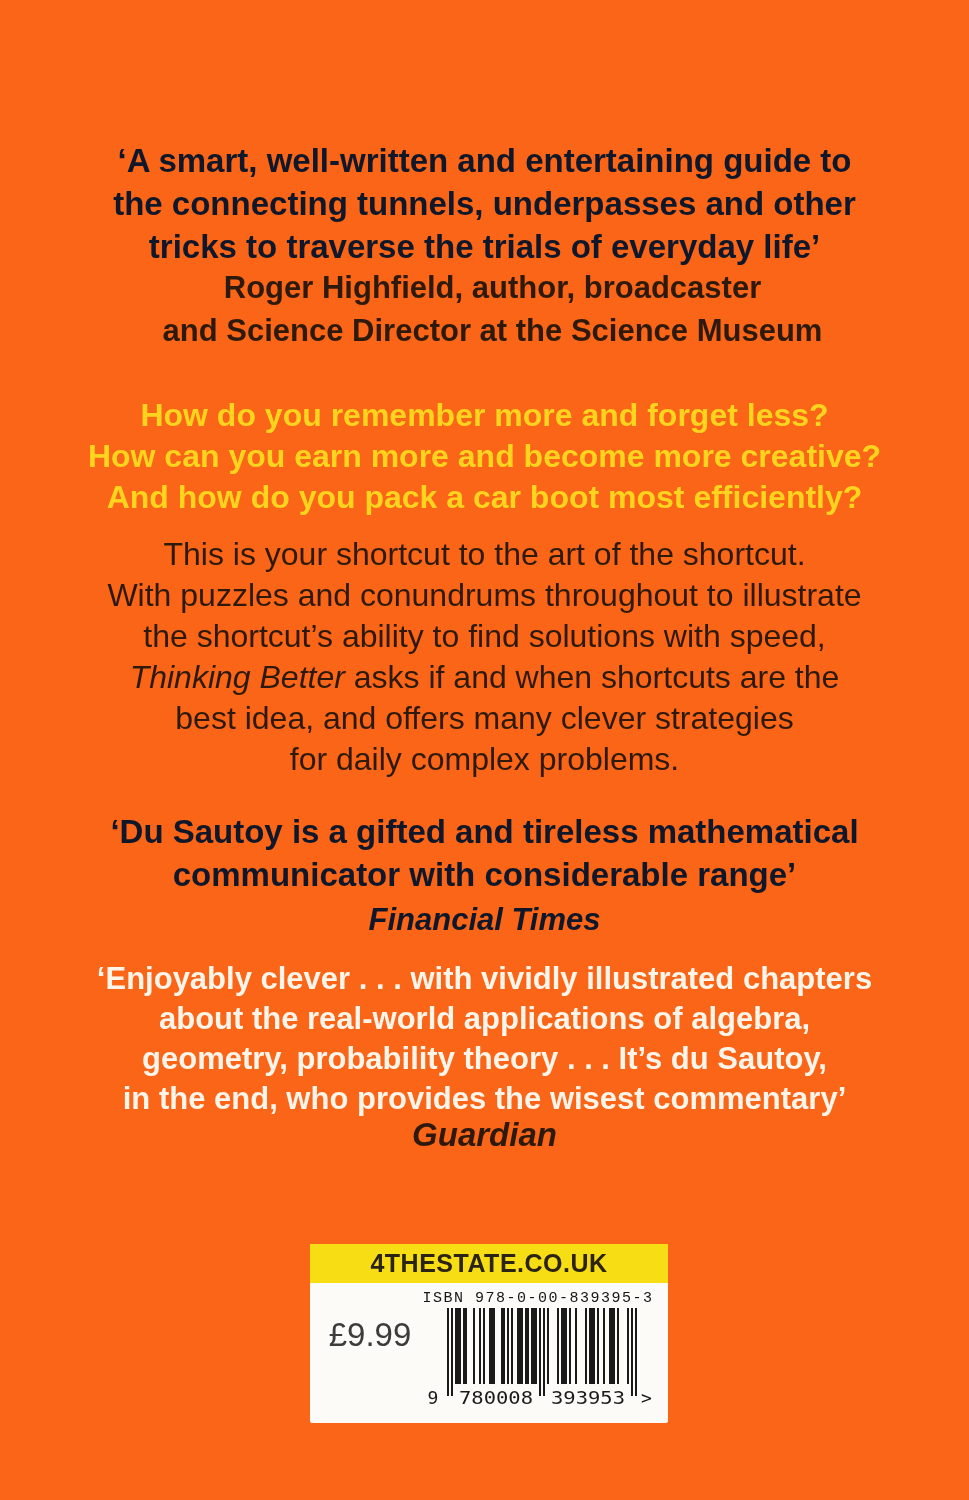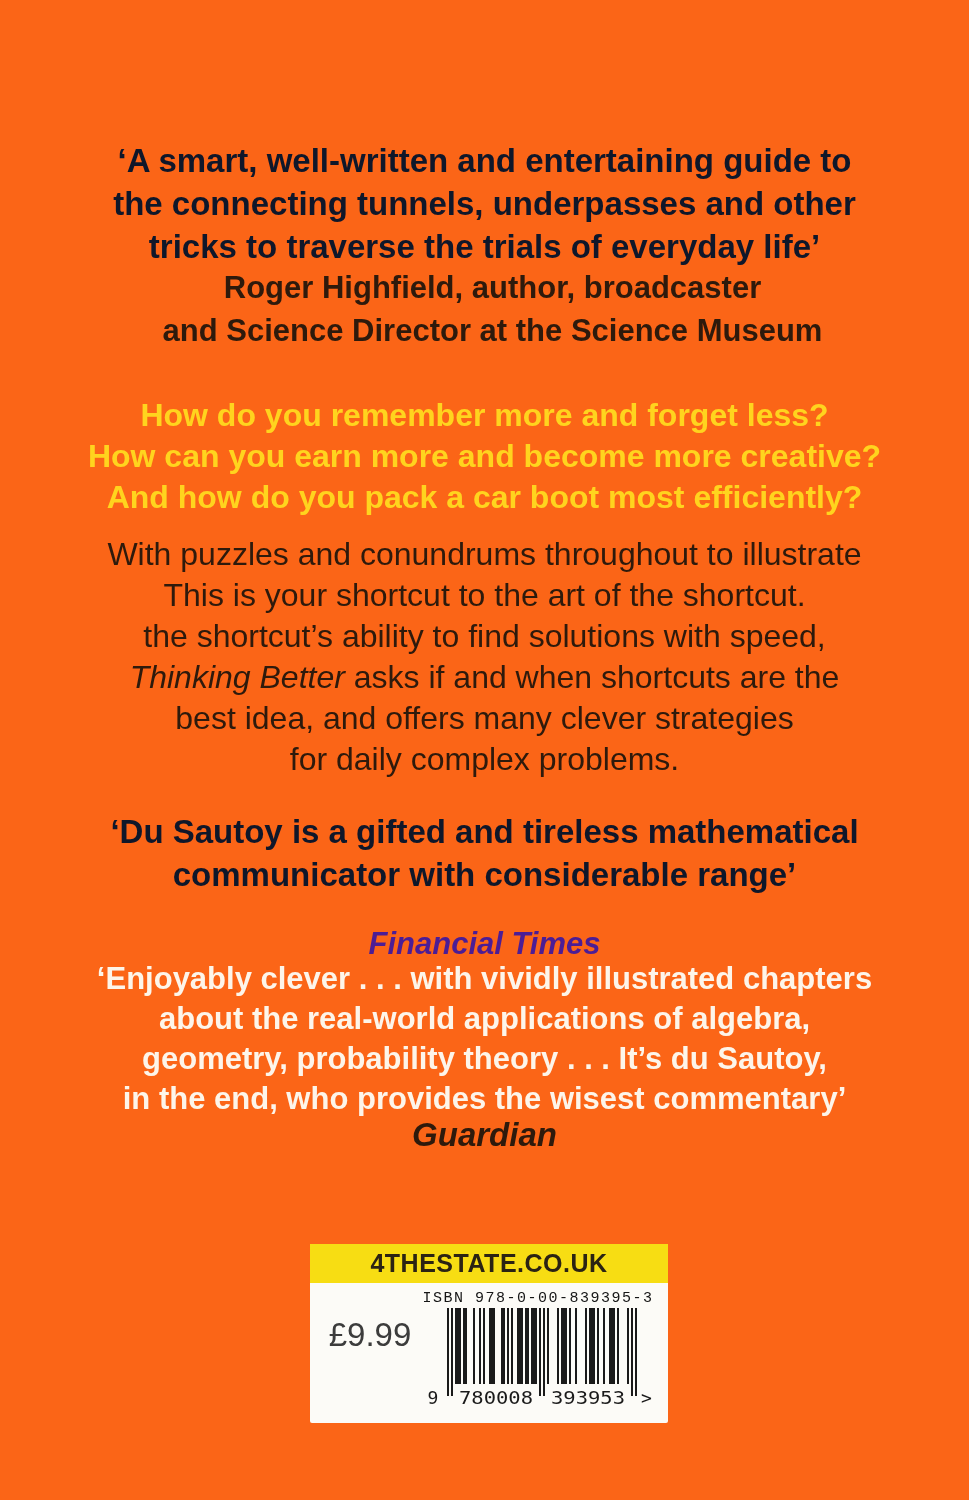--- a/index.html
+++ b/index.html
@@ -20,21 +20,21 @@
 
   
   .questions{top:395px;color:#ffd41e;font-weight:700;font-size:32px;line-height:41px;}
 
   
   .synopsis{top:534px;color:#2e1a0c;font-weight:400;font-size:32px;line-height:41px;}
   .synopsis em{font-style:italic;}
 
   
   .ft-quote{top:810px;color:#0f172a;font-weight:700;font-size:33px;line-height:43px;}
-  .ft-source{top:926px;color:#4c1d95;font-weight:700;font-style:italic;font-size:31px;}
+  .ft-source{top:902px;color:#0f172a;font-weight:700;font-style:italic;font-size:31px;}
 
   
   .guardian-quote{top:959px;color:#fdf5ea;font-weight:700;font-size:31px;line-height:40px;}
   .guardian-source{top:1116px;color:#2e1a0c;font-weight:700;font-style:italic;font-size:33px;}
 
   
   .retail-box{
     position:absolute;left:310px;top:1244px;width:358px;height:179px;
     background:#fcfbf7;border-radius:2px;
   }
@@ -70,22 +70,22 @@
     <div class="line">and Science Director at the Science Museum</div>
   </div>
 
   <div class="block questions">
     <div class="line">How do you remember more and forget less?</div>
     <div class="line">How can you earn more and become more creative?</div>
     <div class="line">And how do you pack a car boot most efficiently?</div>
   </div>
 
   <div class="block synopsis">
+    <div class="line">This is your shortcut to the art of the shortcut.</div>
     <div class="line">With puzzles and conundrums throughout to illustrate</div>
-    <div class="line">This is your shortcut to the art of the shortcut.</div>
     <div class="line">the shortcut’s ability to find solutions with speed,</div>
     <div class="line"><em>Thinking Better</em><span> asks if and when shortcuts are the</span></div>
     <div class="line">best idea, and offers many clever strategies</div>
     <div class="line">for daily complex problems.</div>
   </div>
 
   <div class="block ft-quote">
     <div class="line">‘Du Sautoy is a gifted and tireless mathematical</div>
     <div class="line">communicator with considerable range’</div>
   </div>

